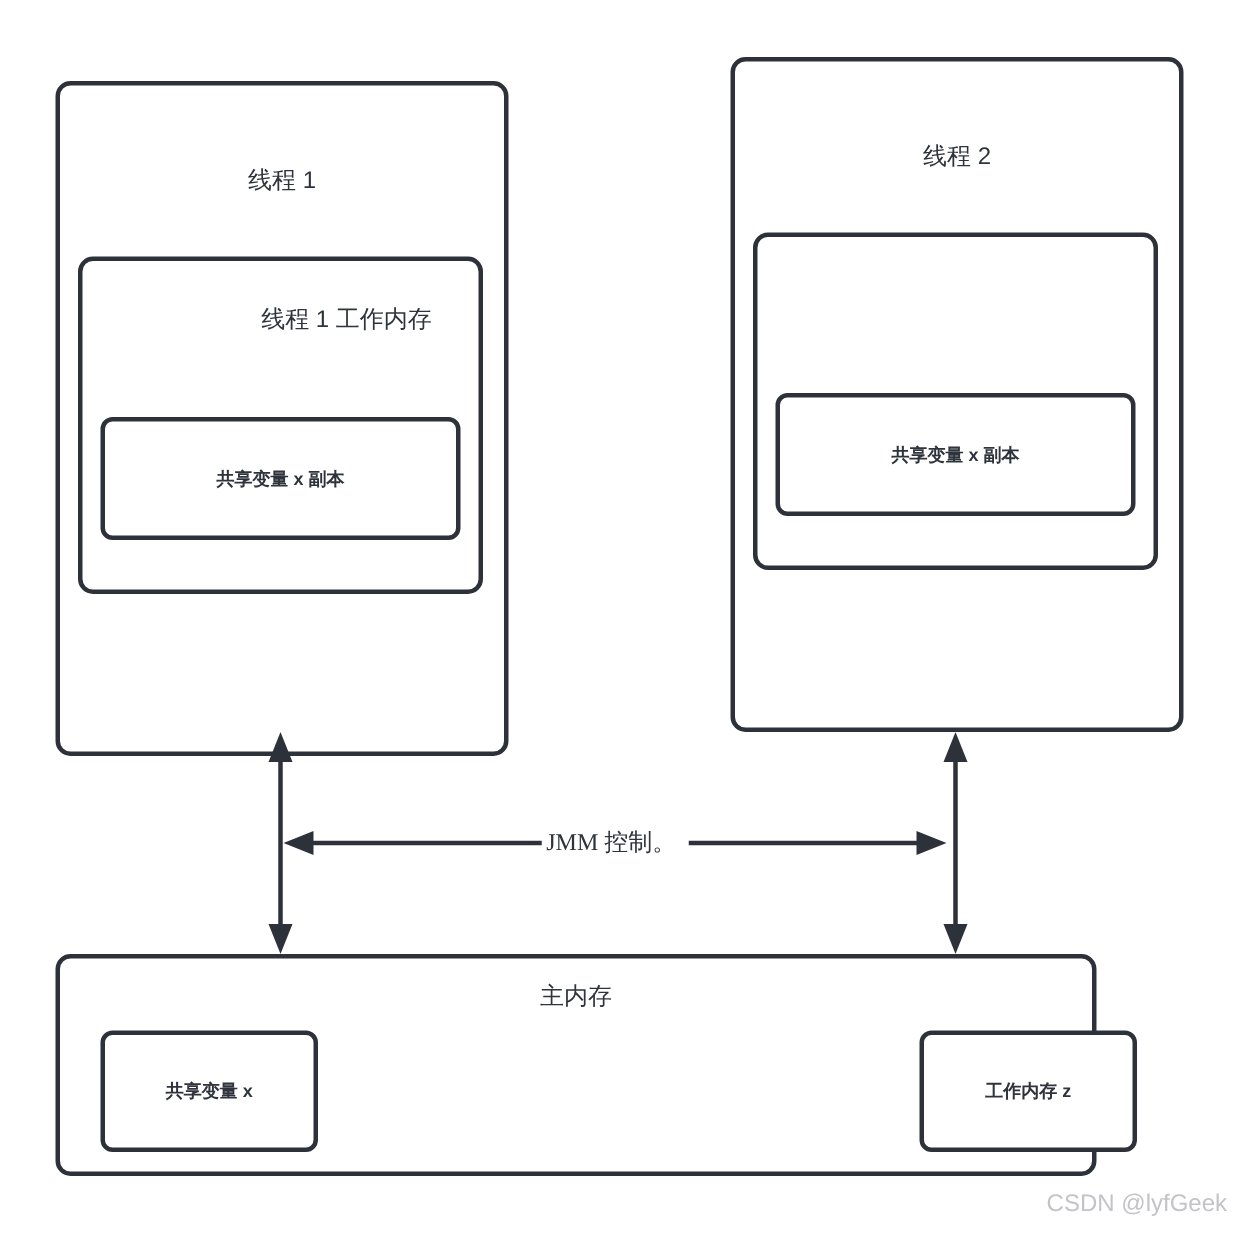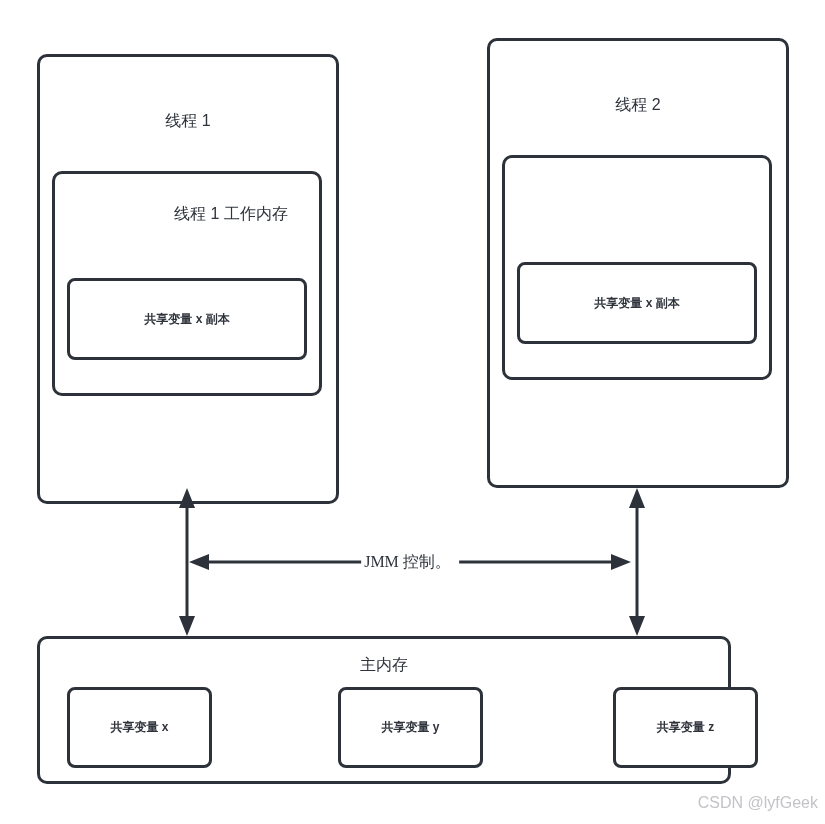--- a/index.html
+++ b/index.html
@@ -134,25 +134,22 @@
         <span>共享变量 x 副本</span>
       </div>
     </div>
   </div>
 
   <div class="box" id="main-memory">
     <div class="box-label main-title">主内存</div>
     <div class="var-box center-flex" id="var-x">
       <span>共享变量 x</span>
     </div>
-    <div class="var-box center-flex" id="var-y">
-      <span>共享变量 y</span>
-    </div>
     <div class="var-box center-flex" id="var-z">
-      <span>共享变量 z</span>
+      <span>工作内存 z</span>
     </div>
   </div>
 
   <svg class="arrows-svg" viewBox="0 0 825 824" xmlns="http://www.w3.org/2000/svg">
 
     <g style="stroke: var(--stroke); fill: var(--stroke);">
       <line x1="187" y1="505" x2="187" y2="619" stroke-width="3"></line>
       <polygon points="187,488 179,508 195,508" stroke="none"></polygon>
       <polygon points="187,636 179,616 195,616" stroke="none"></polygon>
     </g>

